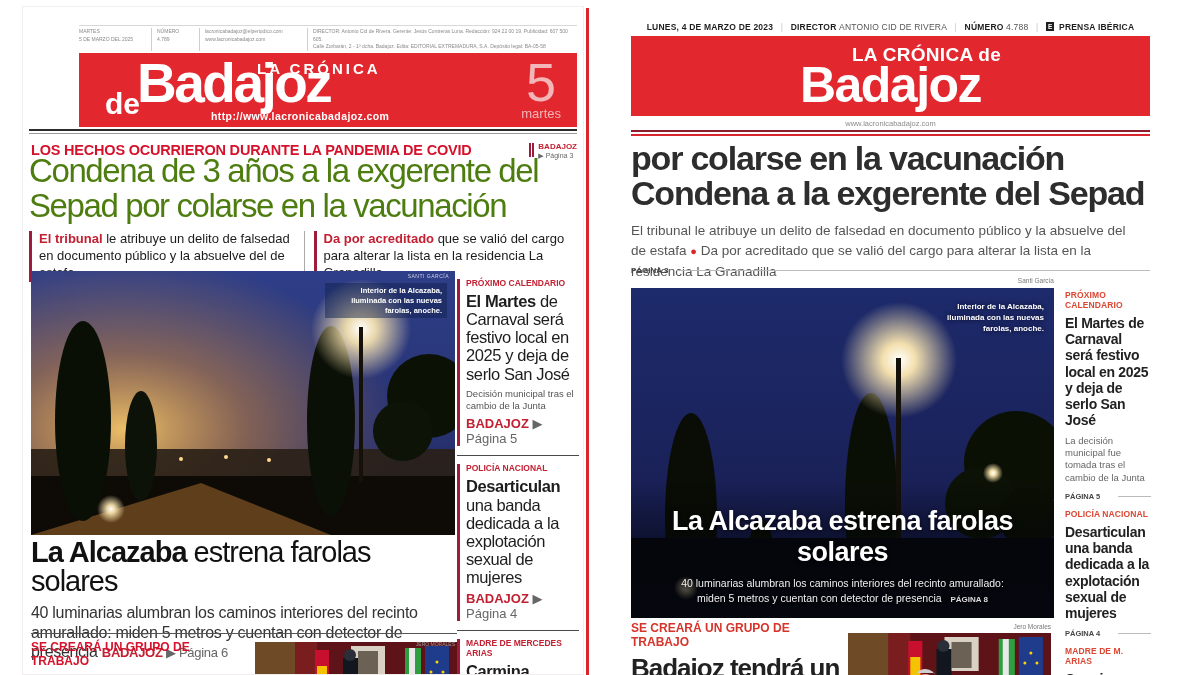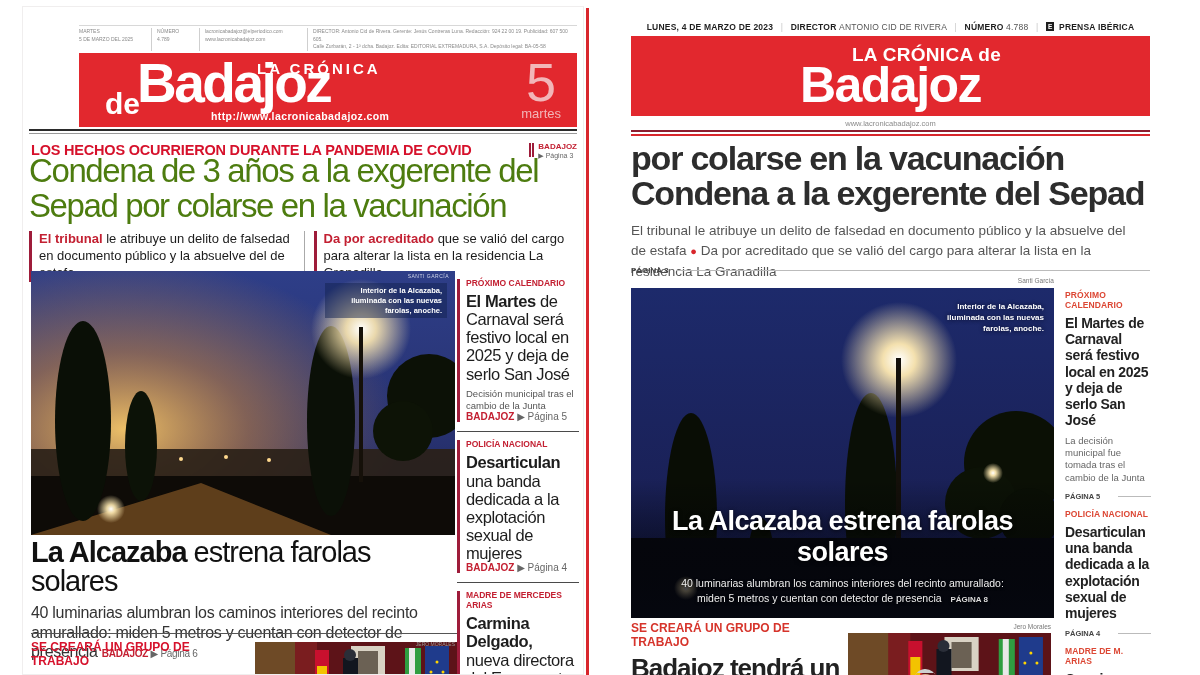--- a/index.html
+++ b/index.html
@@ -51,21 +51,21 @@
                  color:#fff;font-size:7.5px;font-weight:700;text-align:right;line-height:1.3;padding:3px 5px;}
 
   .lp-sidebar{position:absolute;top:264px;left:434px;width:122px;}
   .side-item{position:relative;padding:7px 0 9px 9px;}
   .side-item + .side-item{border-top:1.5px solid #4a4a4a;}
   .side-item::before{content:"";position:absolute;left:0;top:8px;bottom:9px;width:3px;background:#9e1c3a;}
   .side-label{font-size:8.5px;font-weight:800;color:#c32032;margin-bottom:4px;}
   .side-title{font-size:16.5px;line-height:1.1;color:#1d1d1d;letter-spacing:-.4px;}
   .side-title b{font-weight:800;}
   .side-sub{font-size:9.5px;color:#555;line-height:1.25;margin-top:5px;}
-  .inline-tag{font-size:10px;}
+  .inline-tag{margin-top:5px;font-size:13px;}
   .inline-tag .t1{font-weight:800;color:#c32032;}
   .inline-tag .t2{color:#666;}
 
   .lp-story2{position:absolute;top:531px;left:8px;width:426px;}
   .lp-story2 .h{font-size:29px;letter-spacing:-1px;color:#111;line-height:1;}
   .lp-story2 .h b{font-weight:800;}
   .lp-story2 .d{margin-top:7px;font-size:16px;color:#333;line-height:1.22;letter-spacing:-.3px;}
   .lp-hr{position:absolute;top:626px;left:8px;width:426px;border-top:1.5px solid #555;}
 
   .lp-story3{position:absolute;top:633px;left:8px;width:216px;}

